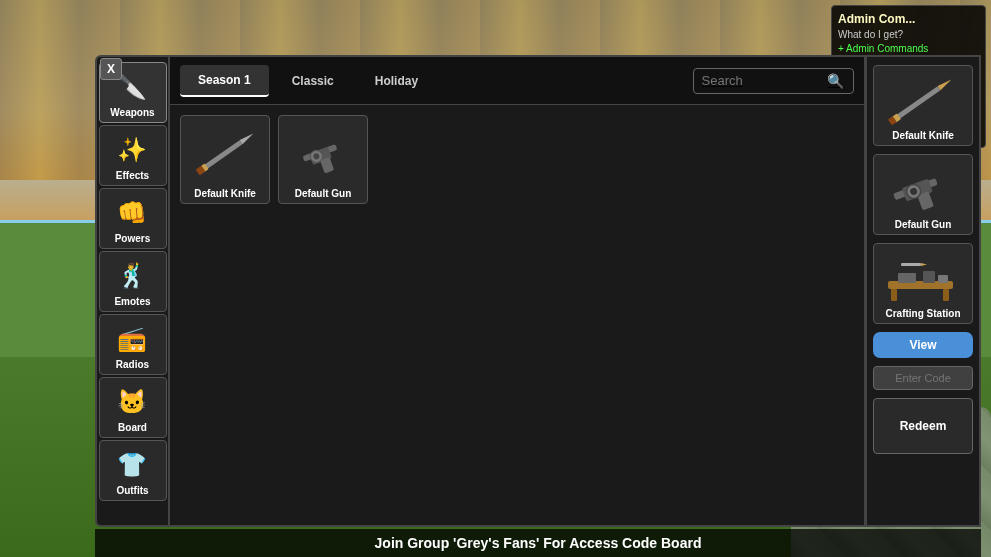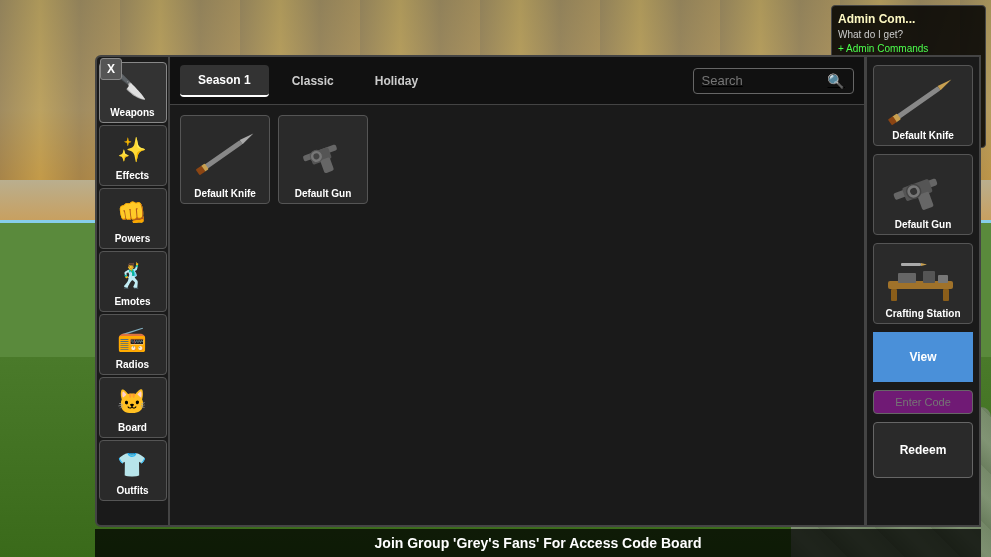--- a/index.html
+++ b/index.html
@@ -227,34 +227,34 @@
     }
     .right-item-name {
       color: #fff;
       font-size: 10px;
       font-weight: bold;
       text-align: center;
       margin-top: 3px;
     }
     .view-btn {
       width: 100px;
-      padding: 18px;
+      padding: 6px;
       background: #4a90d9;
       color: #fff;
       font-size: 12px;
       font-weight: bold;
       border: none;
-      border-radius: 0;
+      border-radius: 7px;
       cursor: pointer;
       text-align: center;
     }
     .enter-code-input {
       width: 100px;
       padding: 5px;
-      background: #701a75;
+      background: #404040;
       border: 1px solid #666;
       border-radius: 4px;
       color: #aaa;
       font-size: 11px;
       text-align: center;
       outline: none;
     }
     .redeem-btn {
       width: 100px;
       padding: 20px;

